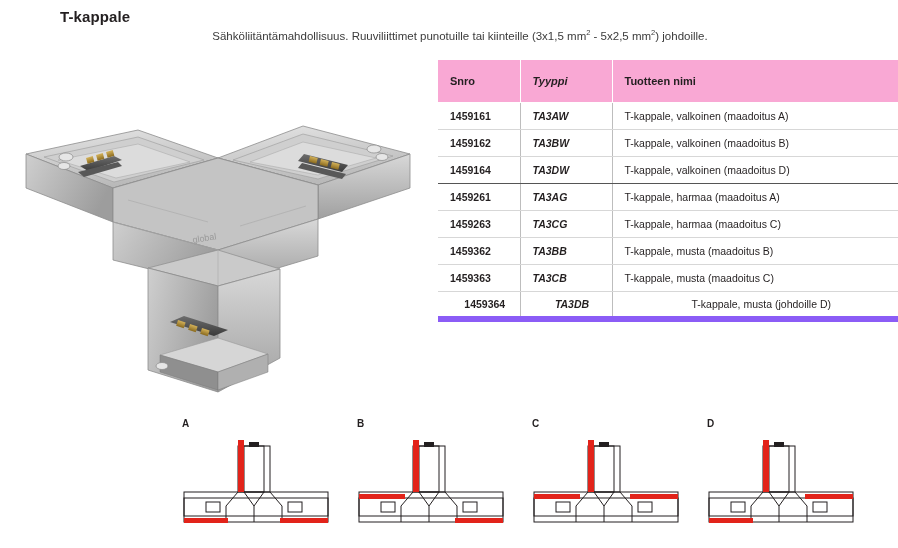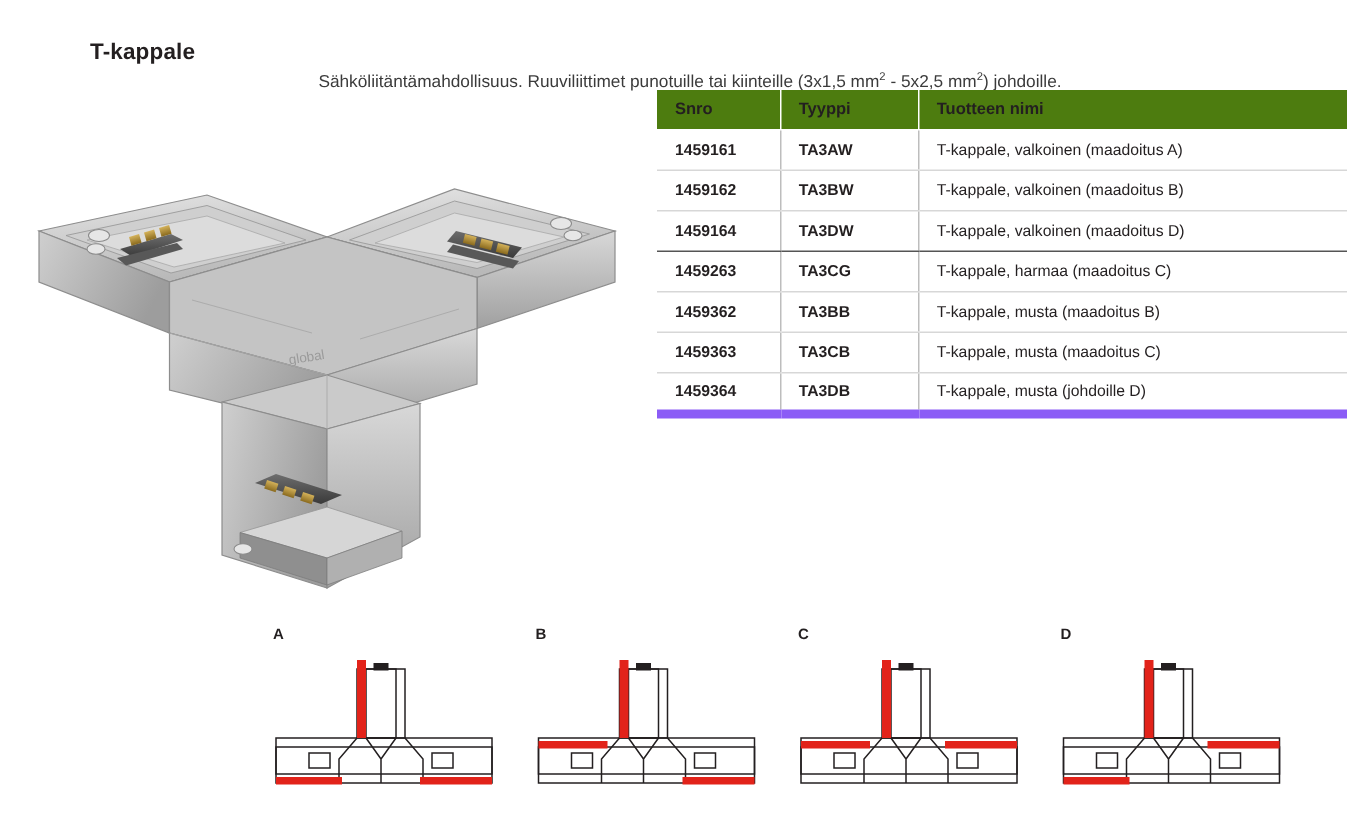--- a/index.html
+++ b/index.html
@@ -18,21 +18,21 @@
   .header {
     position: absolute;
     left: 60px;
     top: 8px;
     width: 800px;
   }
   .title {
     font-size: 15px;
     font-weight: bold;
     color: #231f20;
-    margin: 18px 0 3px 0;
+    margin: 0 0 3px 0;
     letter-spacing: 0.1px;
   }
   .subtitle {
     font-size: 11.5px;
     color: #3b3b3b;
     margin: 0;
     font-weight: normal;
     text-align: center;
   }
   .subtitle sup { font-size: 7.5px; vertical-align: super; }
@@ -52,40 +52,40 @@
     left: 438px;
     top: 60px;
     width: 460px;
   }
   table.parts {
     border-collapse: collapse;
     width: 460px;
     font-size: 10.5px;
   }
   table.parts th {
-    background: #4d7c0f;
+    background: #f9a8d4;
     text-align: left;
     font-weight: bold;
     font-size: 11px;
     padding: 6px 0 6px 12px;
     color: #231f20;
     border-bottom: 1px solid #ffffff;
-    height: 26px;
+    height: 42px;
   }
   table.parts td {
     padding: 6px 0 6px 12px;
     height: 27px;
     vertical-align: middle;
     border-bottom: 1px solid #d7d7d7;
     color: #231f20;
   }
   table.parts tr.group-end td { border-bottom: 1px solid #555555; }
-  table.parts tr.last-row td { border-bottom: 6px solid #8b5cf6; }
+  table.parts tr.last-row td { border-bottom: 6px solid #8b5cf6; text-align: center; }
   .col-snro { width: 82px; font-weight: bold; }
-  .col-tyyppi { width: 92px; font-weight: bold; }
+  .col-tyyppi { width: 92px; font-weight: bold; font-style: italic; }
   .col-nimi { width: 286px; }
   table.parts td.col-snro { font-weight: bold; }
   table.parts td.col-tyyppi { font-weight: bold; }
   
   table.parts th.sep, table.parts td.sep { border-left: 1px solid #bdbdbd; }
   table.parts th.sep { border-left: 1px solid #ffffff; }
 
   
   .diagrams {
     position: absolute;
@@ -229,20 +229,25 @@
         </tr>
         <tr>
           <td class="col-snro">1459162</td>
           <td class="col-tyyppi sep">TA3BW</td>
           <td class="col-nimi sep">T-kappale, valkoinen (maadoitus B)</td>
         </tr>
         <tr class="group-end">
           <td class="col-snro">1459164</td>
           <td class="col-tyyppi sep">TA3DW</td>
           <td class="col-nimi sep">T-kappale, valkoinen (maadoitus D)</td>
+        </tr>
+        <tr>
+          <td class="col-snro">1459261</td>
+          <td class="col-tyyppi sep">TA3AG</td>
+          <td class="col-nimi sep">T-kappale, harmaa (maadoitus A)</td>
         </tr>
         <tr>
           <td class="col-snro">1459263</td>
           <td class="col-tyyppi sep">TA3CG</td>
           <td class="col-nimi sep">T-kappale, harmaa (maadoitus C)</td>
         </tr>
         <tr>
           <td class="col-snro">1459362</td>
           <td class="col-tyyppi sep">TA3BB</td>
           <td class="col-nimi sep">T-kappale, musta (maadoitus B)</td>

